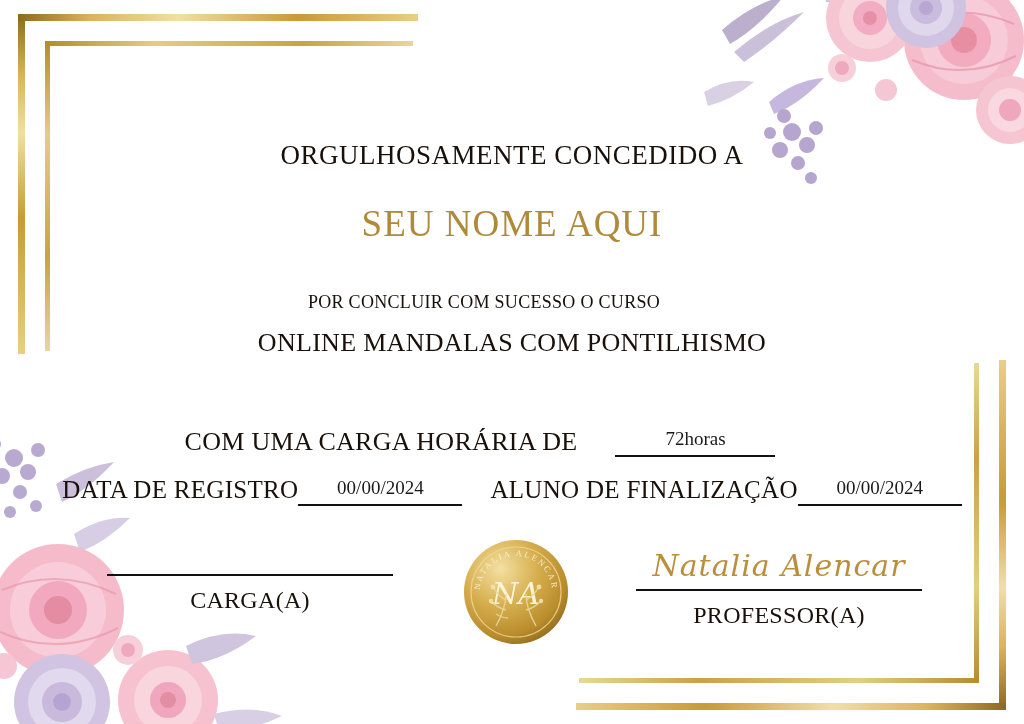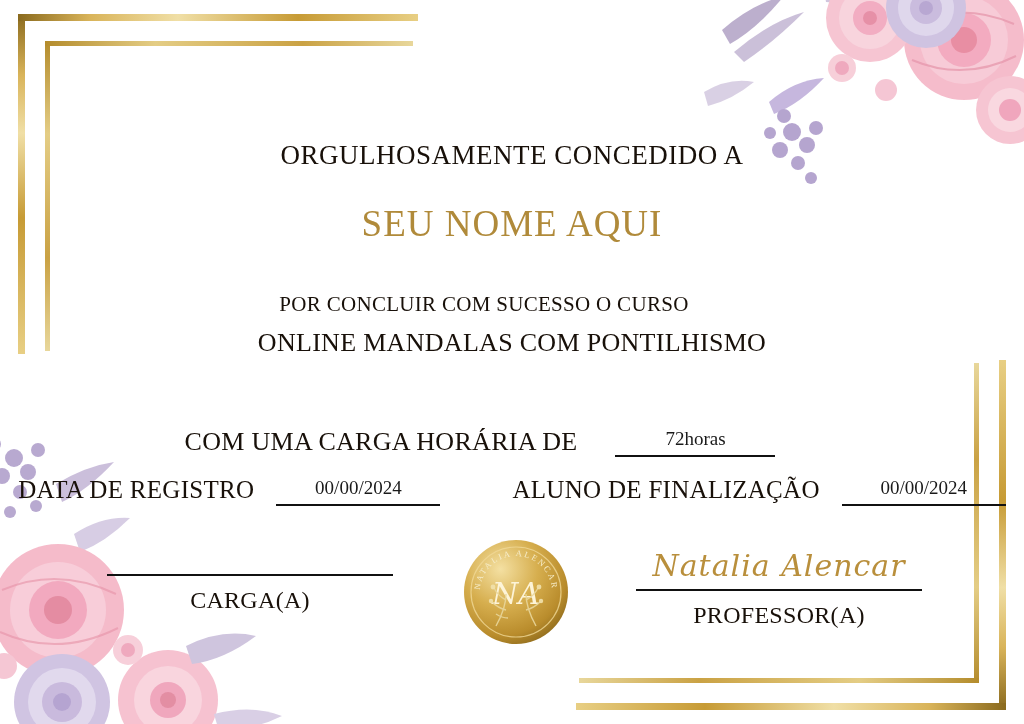--- a/index.html
+++ b/index.html
@@ -141,21 +141,21 @@
     font-size: 37px;
     letter-spacing: 1px;
     color: #b08a3a;
   }
 
   .course-line1 {
     position: absolute;
     left: 0;
     top: 292px;
     width: 968px;
-    font-size: 21px;
+    font-size: 18px;
     letter-spacing: 0.3px;
     color: #181009;
   }
   .course-line2 {
     position: absolute;
     left: 0;
     top: 328px;
     width: 1024px;
     font-size: 26px;
     letter-spacing: 0.3px;
@@ -189,21 +189,20 @@
   .field.hours { min-width: 148px; margin-top: 36px; }
 
   .dates-row {
     position: absolute;
     left: 0;
     top: 476px;
     width: 1024px;
     display: flex;
     justify-content: center;
     align-items: flex-end;
-    gap: 22px;
   }
   .date-label {
     font-size: 25px;
     color: #181009;
     letter-spacing: 0.3px;
     padding-bottom: 2px;
   }
   .field.date { min-width: 152px; font-size: 19px; }
   .spacer-mid { width: 28px; }
 

